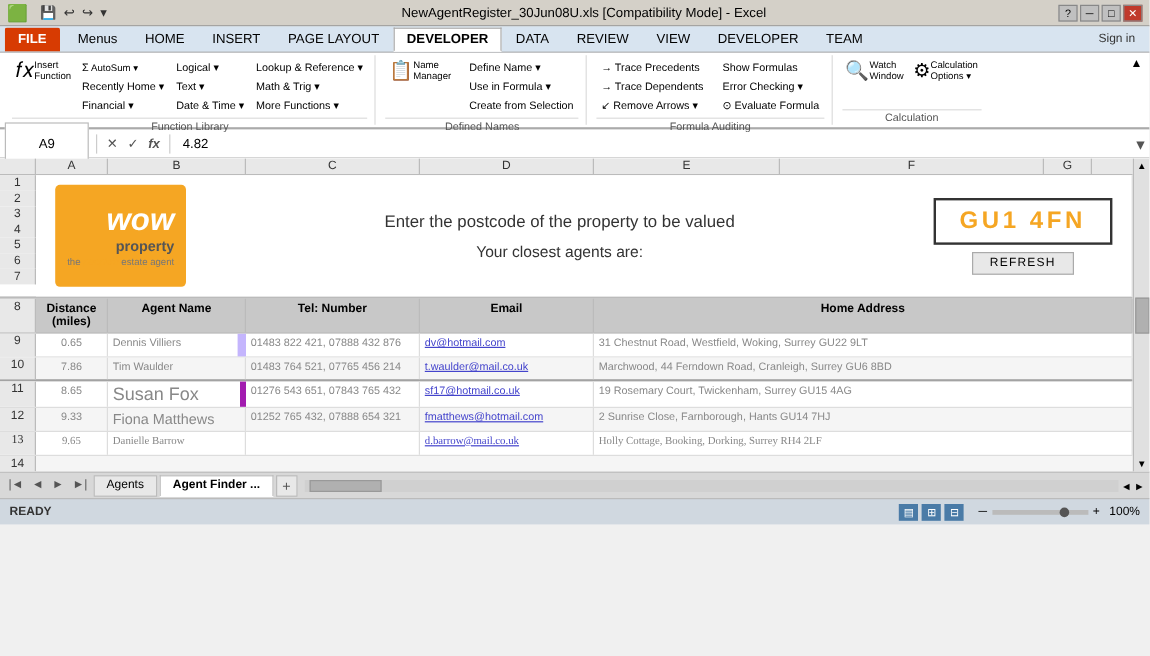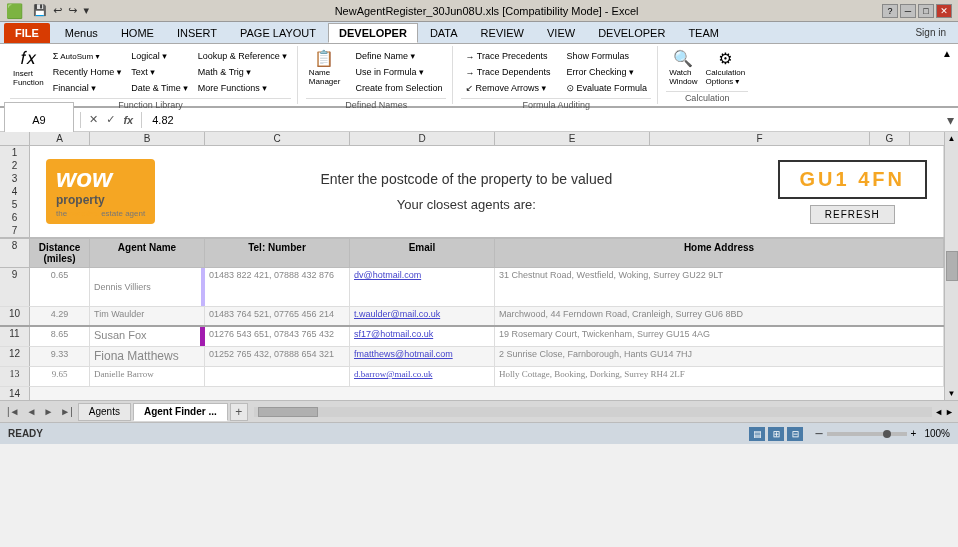--- a/index.html
+++ b/index.html
@@ -170,21 +170,21 @@
     .qa-btn { font-size: 11px; cursor: pointer; padding: 1px 2px; color: #333; }
     .ribbon-section-group {
       display: flex;
       flex-direction: column;
       border-right: 1px solid #ddd;
       padding: 2px 6px 0 6px;
     }
     .rsgroup-top { display: flex; gap: 2px; flex: 1; align-items: flex-start; }
     .rsgroup-bottom { font-size: 9px; color: #555; text-align: center; padding: 1px 0; border-top: 1px solid #ddd; margin-top: 2px; }
 
-    .big-btn { display: flex; flex-direction: column; align-items: center; padding: 1px 3px; cursor: pointer; font-size: 9px; }
+    .big-btn { display: flex; align-items: center; padding: 1px 3px; cursor: pointer; font-size: 9px; }
     .big-btn .bi { font-size: 22px; line-height: 1.1; }
     .small-stacked { display: flex; flex-direction: column; gap: 0; }
     .sm-btn { font-size: 9px; padding: 1px 4px; cursor: pointer; white-space: nowrap; display: flex; align-items: center; gap: 2px; height: 16px; }
 
     
     .signin { font-size: 10px; color: #333; padding: 0 8px; align-self: center; }
   </style>
 </head>
 <body>
 
@@ -334,21 +334,21 @@
         <div class="row-num">2</div>
         <div class="row-num">3</div>
         <div class="row-num">4</div>
         <div class="row-num">5</div>
         <div class="row-num">6</div>
         <div class="row-num">7</div>
       </div>
 
       <div style="flex:1; padding:8px 16px; display:flex; align-items:center; gap:20px; background:white; border-right:1px solid #ddd;">
 
-        <div style="background:#f5a623; border-radius:4px; padding:6px 10px; text-align:left; min-width:85px;">
+        <div style="background:#f5a623; border-radius:4px; padding:16px 10px; text-align:right; min-width:85px;">
           <div style="font-size:26px; font-weight:900; color:white; line-height:1; font-style:italic;">wow</div>
           <div style="font-size:12px; color:#555; font-weight:bold; margin-top:2px;">property</div>
           <div style="font-size:8px; color:#777; margin-top:2px;">the <span style="color:#f5a623; font-style:italic;">people's</span> estate agent</div>
         </div>
 
         <div style="flex:1; text-align:center;">
           <div style="font-size:14px; color:#333; margin-bottom:10px;">Enter the postcode of the property to be valued</div>
           <div style="font-size:13px; color:#333;">Your closest agents are:</div>
         </div>
 
@@ -366,39 +366,39 @@
       <div style="width:145px; border-right:1px solid #bbb; padding:3px 6px; font-weight:bold; font-size:10px; text-align:center;">Tel: Number</div>
       <div style="width:145px; border-right:1px solid #bbb; padding:3px 6px; font-weight:bold; font-size:10px; text-align:center;">Email</div>
       <div style="flex:1; border-right:1px solid #bbb; padding:3px 6px; font-weight:bold; font-size:10px; text-align:center;">Home Address</div>
     </div>
 
     <div style="flex:1; display:flex; flex-direction:column; overflow:hidden;">
 
       <div style="display:flex; border-bottom:1px solid #ddd; background:white; min-height:20px;">
         <div class="row-num">9</div>
         <div style="width:60px; border-right:1px solid #ddd; padding:2px 4px; font-size:9px; color:#888; text-align:center;">0.65</div>
-        <div style="width:115px; border-right:4px solid #c4b5fd; padding:14px 4px; font-size:9px; color:#888;">Dennis Villiers</div>
+        <div style="width:115px; border-right:7px solid #c4b5fd; padding:2px 4px; font-size:9px; color:#888;">Dennis Villiers</div>
         <div style="width:145px; border-right:1px solid #ddd; padding:2px 4px; font-size:9px; color:#888;">01483 822 421, 07888 432 876</div>
         <div style="width:145px; border-right:1px solid #ddd; padding:2px 4px; font-size:9px; color:#4444cc; text-decoration:underline;">dv@hotmail.com</div>
         <div style="flex:1; border-right:1px solid #ddd; padding:2px 4px; font-size:9px; color:#888; overflow:hidden;">31 Chestnut Road, Westfield, Woking, Surrey GU22 9LT</div>
       </div>
 
       <div style="display:flex; border-bottom:2px solid #a3a3a3; background:#f5f5f5; min-height:20px;">
         <div class="row-num">10</div>
-        <div style="width:60px; border-right:1px solid #ddd; padding:2px 4px; font-size:9px; color:#888; text-align:center;">4.29</div>
+        <div style="width:60px; border-right:1px solid #ddd; padding:2px 4px; font-size:9px; color:#888; text-align:center;">7.86</div>
         <div style="width:115px; border-right:1px solid #ddd; padding:2px 4px; font-size:9px; color:#888;">Tim Waulder</div>
         <div style="width:145px; border-right:1px solid #ddd; padding:2px 4px; font-size:9px; color:#888;">01483 764 521, 07765 456 214</div>
         <div style="width:145px; border-right:1px solid #ddd; padding:2px 4px; font-size:9px; color:#4444cc; text-decoration:underline;">t.waulder@mail.co.uk</div>
         <div style="flex:1; border-right:1px solid #ddd; padding:2px 4px; font-size:9px; color:#888; overflow:hidden;">Marchwood, 44 Ferndown Road, Cranleigh, Surrey GU6 8BD</div>
       </div>
 
       <div style="display:flex; border-bottom:1px solid #ddd; background:white; min-height:20px;">
         <div class="row-num">11</div>
         <div style="width:60px; border-right:1px solid #ddd; padding:2px 4px; font-size:9px; color:#888; text-align:center;">8.65</div>
-        <div style="width:115px; border-right:5px solid #a21caf; padding:2px 4px; font-size:11px; color:#888;">Susan Fox</div>
+        <div style="width:115px; border-right:5px solid #a21caf; padding:2px 4px; font-size:15px; color:#888;">Susan Fox</div>
         <div style="width:145px; border-right:1px solid #ddd; padding:2px 4px; font-size:9px; color:#888;">01276 543 651, 07843 765 432</div>
         <div style="width:145px; border-right:1px solid #ddd; padding:2px 4px; font-size:9px; color:#4444cc; text-decoration:underline;">sf17@hotmail.co.uk</div>
         <div style="flex:1; border-right:1px solid #ddd; padding:2px 4px; font-size:9px; color:#888; overflow:hidden;">19 Rosemary Court, Twickenham, Surrey GU15 4AG</div>
       </div>
 
       <div style="display:flex; border-bottom:1px solid #ddd; background:#f5f5f5; min-height:20px;">
         <div class="row-num">12</div>
         <div style="width:60px; border-right:1px solid #ddd; padding:2px 4px; font-size:9px; color:#888; text-align:center;">9.33</div>
         <div style="width:115px; border-right:1px solid #ddd; padding:2px 4px; font-size:12px; color:#888;">Fiona Matthews</div>
         <div style="width:145px; border-right:1px solid #ddd; padding:2px 4px; font-size:9px; color:#888;">01252 765 432, 07888 654 321</div>

